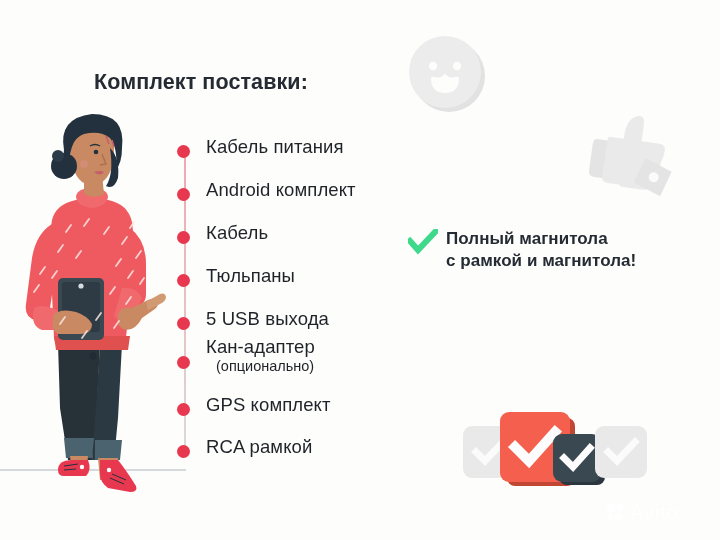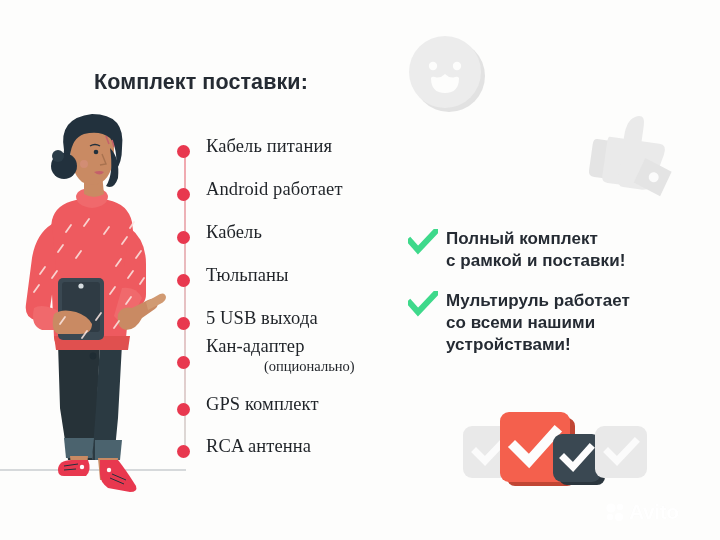--- a/index.html
+++ b/index.html
@@ -21,37 +21,37 @@
   #person { position:absolute; left:-4px; top:108px; width:190px; height:412px; }
 
   
   #title {
     position:absolute; left:94px; top:70px;
     font-size:21.5px; font-weight:bold; color:#252b33;
     letter-spacing:.1px; white-space:nowrap;
   }
 
   
-  #list { position:absolute; left:176px; top:128px; width:260px; height:330px;font-family:Liberation Serif, serif; }
+  #list { position:absolute; left:176px; top:128px; width:260px; height:330px; }
   #spine {
     position:absolute; left:8px; top:18px; width:2px; height:300px;
     background:linear-gradient(#f2a6ad,#dcd9d6);
   }
   .li { position:absolute; left:0; height:26px; }
   .dot {
     position:absolute; left:1px; top:7px; width:13px; height:13px;
     border-radius:50%; background:#e8384f;
   }
   .li-txt {
     position:absolute; left:30px; top:-2px;
     font-size:18.5px; color:#1f2328; white-space:nowrap; letter-spacing:.1px;
   }
   .li-sub {
     position:absolute; left:40px; top:19px;
-    font-size:14.5px; color:#1f2328; white-space:nowrap;margin-left:48px;
+    font-size:14.5px; color:#1f2328; white-space:nowrap;
   }
 
   
   #benefits { position:absolute; left:408px; top:228px; width:290px; }
   .ben { position:relative; margin-bottom:14px; padding-left:38px; }
   .ben .chk { position:absolute; left:0; top:1px; width:30px; height:26px; }
   .ben-line {
     font-size:17px; font-weight:bold; color:#252b33;
     line-height:22px; white-space:nowrap; letter-spacing:.05px;
   }
@@ -186,21 +186,21 @@
 
   <div id="list">
     <div id="spine"></div>
 
     <div class="li" style="top:10px">
       <span class="dot"></span>
       <span class="li-txt">Кабель питания</span>
     </div>
     <div class="li" style="top:53px">
       <span class="dot"></span>
-      <span class="li-txt">Android работает</span>
+      <span class="li-txt">Android комплект</span>
     </div>
     <div class="li" style="top:96px">
       <span class="dot"></span>
       <span class="li-txt">Кабель</span>
     </div>
     <div class="li" style="top:139px">
       <span class="dot"></span>
       <span class="li-txt">Тюльпаны</span>
     </div>
     <div class="li" style="top:182px">
@@ -211,42 +211,34 @@
       <span class="dot"></span>
       <span class="li-txt" style="top:-13px">Кан-адаптер</span>
       <span class="li-sub" style="top:9px">(опционально)</span>
     </div>
     <div class="li" style="top:268px">
       <span class="dot"></span>
       <span class="li-txt">GPS комплект</span>
     </div>
     <div class="li" style="top:310px">
       <span class="dot"></span>
-      <span class="li-txt">RCA антенна</span>
+      <span class="li-txt">RCA рамкой</span>
     </div>
   </div>
 
   <div id="benefits">
 
     <div class="ben">
       <svg class="chk" viewBox="0 0 30 26">
         <path d="M2 12 L10 21 L28 2" stroke="#3ed98b" stroke-width="6" fill="none" stroke-linecap="square"></path>
       </svg>
-      <div class="ben-line">Полный комплект</div>
-      <div class="ben-line">с рамкой и поставки!</div>
-    </div>
-
-    <div class="ben" style="margin-top:18px">
-      <svg class="chk" viewBox="0 0 30 26">
-        <path d="M2 12 L10 21 L28 2" stroke="#3ed98b" stroke-width="6" fill="none" stroke-linecap="square"></path>
-      </svg>
-      <div class="ben-line">Мультируль работает</div>
-      <div class="ben-line">со всеми нашими</div>
-      <div class="ben-line">устройствами!</div>
-    </div>
+      <div class="ben-line">Полный магнитола</div>
+      <div class="ben-line">с рамкой и магнитола!</div>
+    </div>
+
   </div>
 
   <div id="cards">
     <div class="card" id="card-g1">
       <svg viewBox="0 0 52 52">
         <path d="M13 26 L22 35 L40 16" stroke="#fbfbfb" stroke-width="7" fill="none" stroke-linecap="square"></path>
       </svg>
     </div>
     <div class="card" id="card-red">
       <svg viewBox="0 0 70 70">

